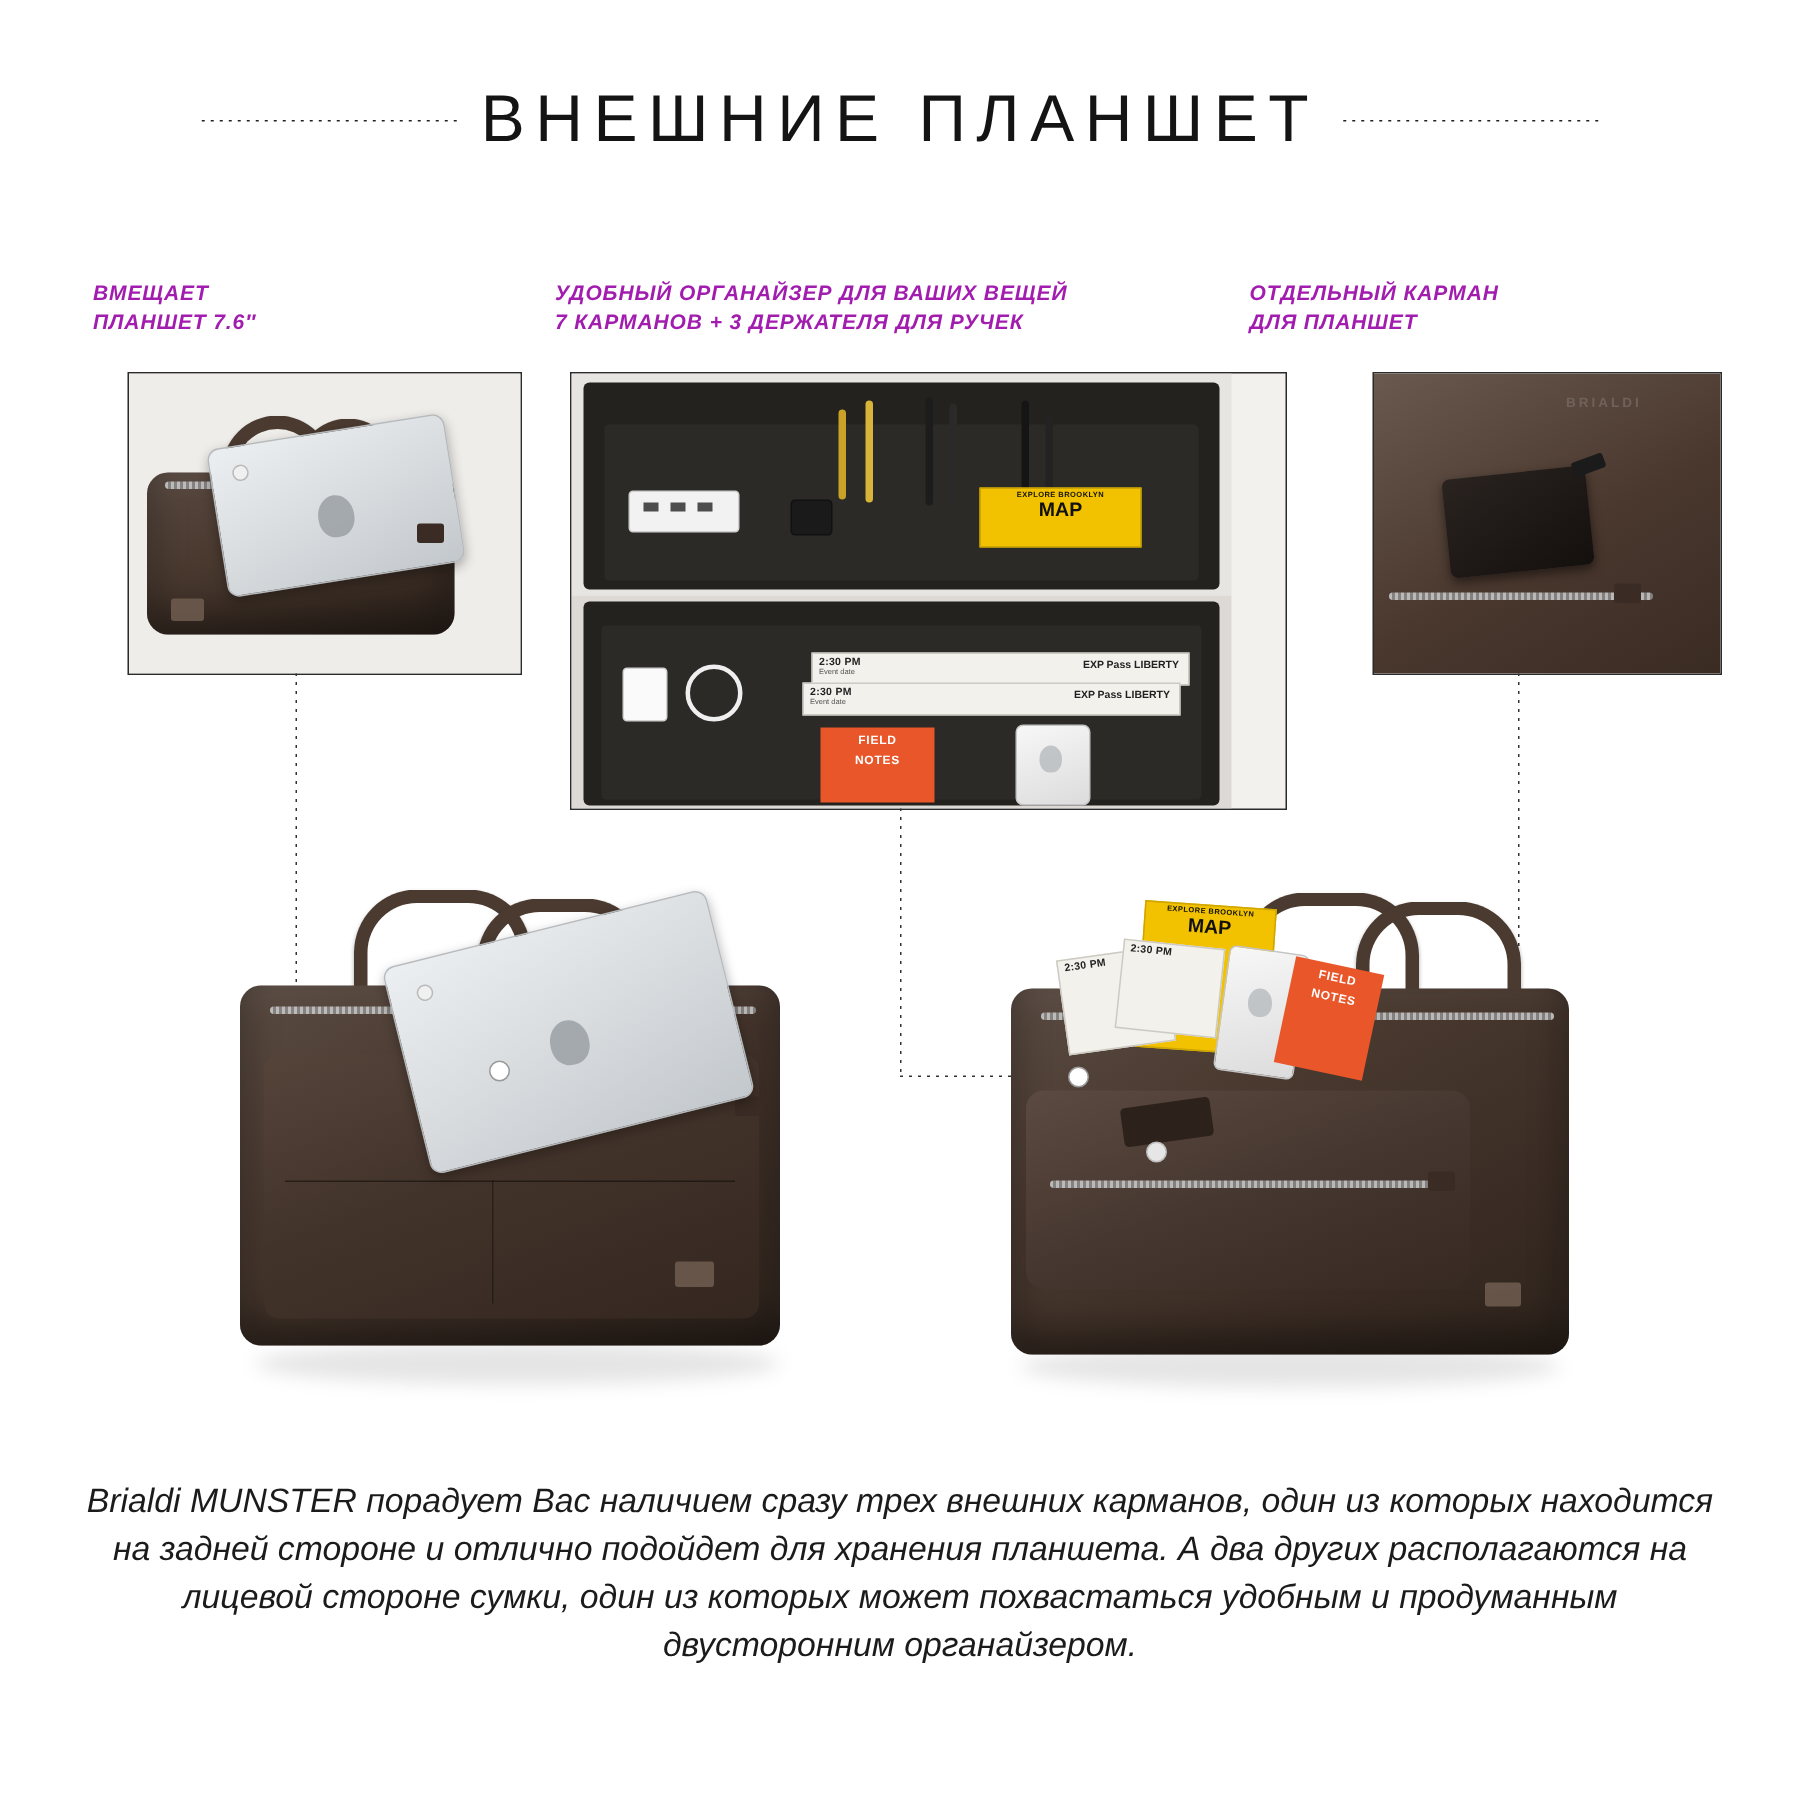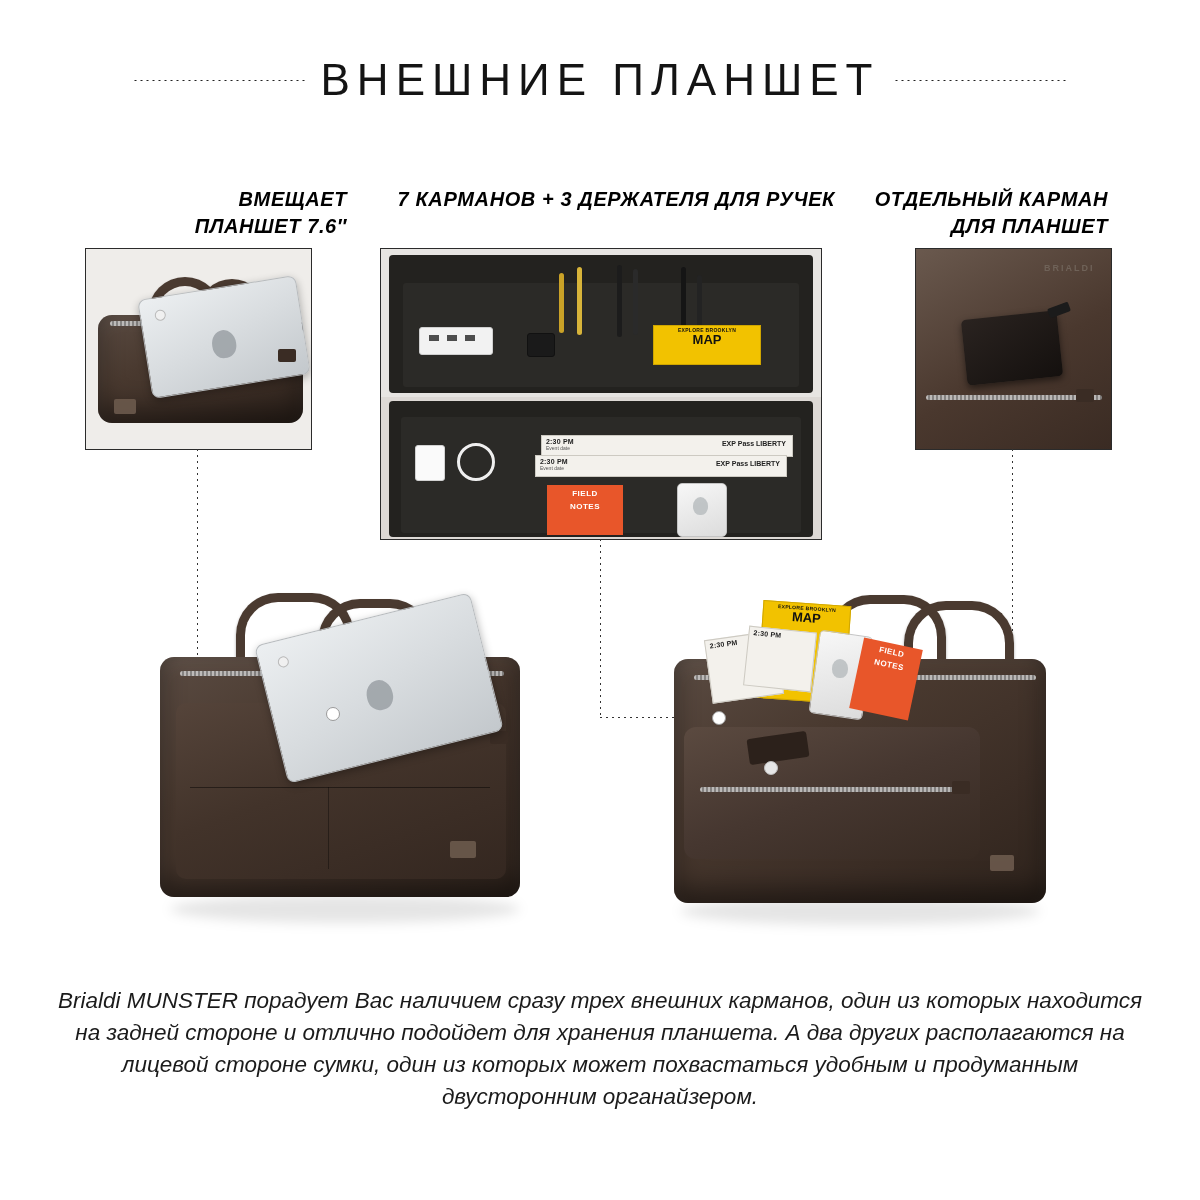--- a/index.html
+++ b/index.html
@@ -30,30 +30,30 @@
     color:#141414;white-space:nowrap;line-height:1;
     font-family:"Liberation Sans", sans-serif;
   }
   .subtitle{
     position:absolute;top:130px;left:0;width:1200px;text-align:center;
     font-size:17.5px;letter-spacing:1.2px;color:#2a2a2a;font-weight:400;
   }
 
   
   .caption{
-    position:absolute;text-align:right;font-style:italic;font-weight:700;
-    font-size:20px;line-height:1.35;letter-spacing:.6px;color:#000000;
+    position:absolute;text-align:left;font-style:italic;font-weight:700;
+    font-size:14px;line-height:1.35;letter-spacing:.6px;color:#a21caf;
   }
   .cap-left{left:62px;top:186px;width:285px;}
   .cap-mid{left:370px;top:186px;width:465px;}
   .cap-right{left:833px;top:186px;width:275px;}
 
   
   .frame{
-    position:absolute;border:1px solid #2b2b2b;overflow:hidden;background:#f3f1ee;
+    position:absolute;border:1px solid #2b2b2b;overflow:hidden;background:#f3f1ee;padding-left:36px;
   }
   .f-left{left:85px;top:248px;width:225px;height:200px;}
   .f-mid{left:380px;top:248px;width:440px;height:290px;}
   .f-right{left:915px;top:248px;width:195px;height:200px;}
   .v-line{position:absolute;width:1px;background:
     repeating-linear-gradient(to bottom,#333 0 2px, rgba(0,0,0,0) 2px 6px);}
   .h-line{position:absolute;height:1px;background:
     repeating-linear-gradient(to right,#333 0 2px, rgba(0,0,0,0) 2px 6px);}
   .dot{position:absolute;width:12px;height:12px;border-radius:50%;
     background:#fff;border:1px solid #9a9a9a;}
@@ -131,20 +131,21 @@
     <div class="dotline"></div>
     <div class="main-title">ВНЕШНИЕ ПЛАНШЕТ</div>
     <div class="dotline right"></div>
   </div>
 
   <div class="caption cap-left">
     <div>ВМЕЩАЕТ</div>
     <div>ПЛАНШЕТ 7.6″</div>
   </div>
   <div class="caption cap-mid">
+    <div>УДОБНЫЙ ОРГАНАЙЗЕР ДЛЯ ВАШИХ ВЕЩЕЙ</div>
     <div>7 КАРМАНОВ + 3 ДЕРЖАТЕЛЯ ДЛЯ РУЧЕК</div>
   </div>
   <div class="caption cap-right">
     <div>ОТДЕЛЬНЫЙ КАРМАН</div>
     <div>ДЛЯ ПЛАНШЕТ</div>
   </div>
 
   <div class="frame f-left">
     <div style="position:absolute;inset:0;background:#efedea;"></div>
 

